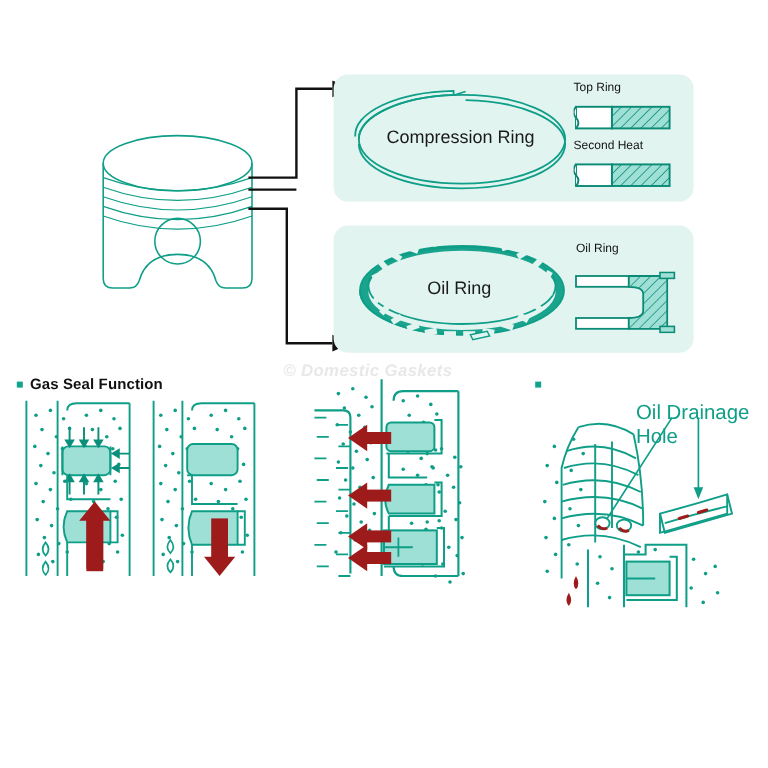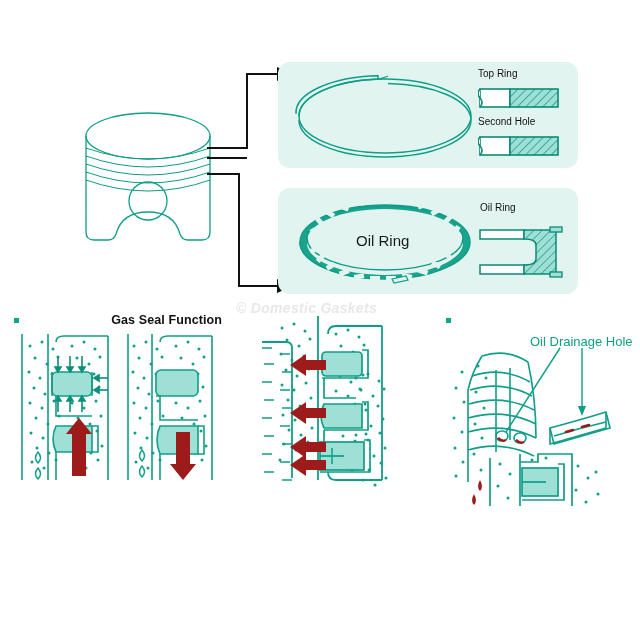--- a/index.html
+++ b/index.html
@@ -11,26 +11,26 @@
   .panel{background:#e2f4f0;border-radius:12px;}
   #panel-compression{left:278px;top:62px;width:300px;height:106px;}
   #panel-oil{left:278px;top:188px;width:300px;height:106px;}
   .ring-label{position:absolute;font-size:15px;color:#1a1a1a;font-weight:400;}
   .section-name{position:absolute;font-size:10px;color:#111;}
   
   .fn-panel{position:absolute;top:312px;}
   #fn-gas{left:10px;width:212px;}
   #fn-heat{left:232px;width:200px;}
   #fn-oil{left:442px;width:198px;}
-  .fn-head{display:flex;align-items:center;gap:6px;margin:0 0 4px 4px;height:16px;justify-content:space-between;}
+  .fn-head{display:flex;align-items:center;gap:6px;margin:0 0 4px 4px;height:16px;}
   .bullet{width:5px;height:5px;background:#12a38c;display:inline-block;}
   .fn-title{font-size:12.5px;font-weight:bold;color:#111;letter-spacing:.1px;}
   #watermark{left:236px;top:300px;font-size:14px;font-weight:bold;color:#e8e8e8;
              letter-spacing:.3px;font-style:italic;text-align:center;}
-  .dh-label{position:absolute;font-size:13px;color:#0f9e87;font-weight:400;}
+  .dh-label{position:absolute;font-size:17px;color:#0f9e87;font-weight:400;}
 </style>
 </head>
 <body>
 
 <svg class="abs" id="piston-figure" width="200" height="160" viewBox="0 0 200 160">
   <g fill="none" stroke="#0f9e87" stroke-width="1.3">
     <ellipse cx="88" cy="36" rx="62" ry="23"></ellipse>
     <path d="M26 36 L26 132 q0 8 8 8 L48 140 q6 0 8 -6 q6 -22 32 -22 q26 0 32 22 q2 6 8 6 L142 140 q8 0 8 -8 L150 36"></path>
     <path d="M26 48 q62 22 124 0" stroke-width="1.0"></path>
     <path d="M26 56 q62 22 124 0" stroke-width="1.0"></path>
@@ -53,35 +53,36 @@
 
 <div class="abs panel" id="panel-compression">
   <svg style="position:absolute;left:14px;top:8px;" width="186" height="90" viewBox="0 0 186 90">
     <g fill="none" stroke="#0f9e87" stroke-width="1.5">
       <ellipse cx="93" cy="46" rx="86" ry="37"></ellipse>
       <path d="M7 46 a86 37 0 0 1 79 -36.9 l0 -3.4 a86 37 0 0 0 -82 38"></path>
       <path d="M96 9.4 a86 37 0 0 1 83 36.6 a86 37 0 0 1 -86 37 a86 37 0 0 1 -86 -37" transform="translate(0,4)"></path>
       <path d="M86 9.4 L96 6.2" stroke-width="1.2"></path>
     </g>
   </svg>
+  <div class="ring-label" style="left:44px;top:44px;">Compression Ring</div>
 
   <div class="section-name" style="left:200px;top:6px;">Top Ring</div>
   <svg style="position:absolute;left:200px;top:24px;" width="82" height="24" viewBox="0 0 82 24">
     <defs>
       <pattern id="hatchA" patternUnits="userSpaceOnUse" width="6" height="6" patternTransform="rotate(45)">
         <rect width="6" height="6" fill="#9fe0d6"></rect>
         <line x1="0" y1="0" x2="0" y2="6" stroke="#0b8a76" stroke-width="1.3"></line>
       </pattern>
     </defs>
     <rect x="2" y="3" width="30" height="18" fill="#fff" stroke="#0b8a76" stroke-width="1.6"></rect>
     <rect x="32" y="3" width="48" height="18" fill="url(#hatchA)" stroke="#0b8a76" stroke-width="1.6"></rect>
     <path d="M2 3 q-4 4.5 0 9 q4 4.5 0 9" fill="#fff" stroke="#0b8a76" stroke-width="1.6"></path>
   </svg>
 
-  <div class="section-name" style="left:200px;top:54px;">Second Hole</div>
+  <div class="section-name" style="left:200px;top:54px;">Second Heat</div>
   <svg style="position:absolute;left:200px;top:72px;" width="82" height="24" viewBox="0 0 82 24">
     <rect x="2" y="3" width="30" height="18" fill="#fff" stroke="#0b8a76" stroke-width="1.6"></rect>
     <rect x="32" y="3" width="48" height="18" fill="url(#hatchA)" stroke="#0b8a76" stroke-width="1.6"></rect>
     <path d="M2 3 q-4 4.5 0 9 q4 4.5 0 9" fill="#fff" stroke="#0b8a76" stroke-width="1.6"></path>
   </svg>
 </div>
 
 <div class="abs panel" id="panel-oil">
   <svg style="position:absolute;left:14px;top:8px;" width="186" height="92" viewBox="0 0 186 92">
     <g fill="none" stroke="#0f9e87" stroke-width="1.5">

